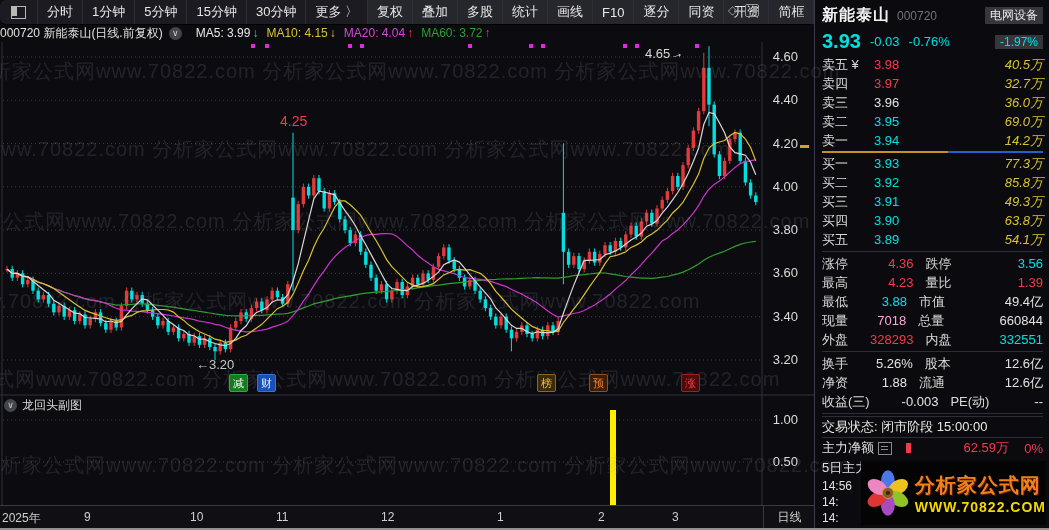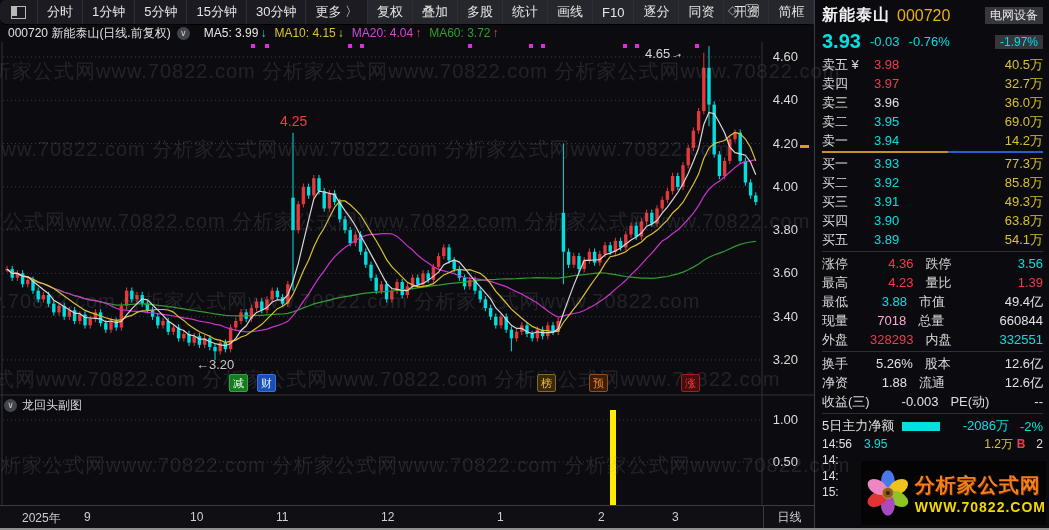--- a/index.html
+++ b/index.html
@@ -8,21 +8,21 @@
   
   .toolbar{position:absolute;left:0;top:0;width:814px;height:24px;background:#1b1b21;
            display:flex;align-items:stretch;border-bottom:1px solid #000;border-radius:6px;}
   .tb-cell{display:flex;align-items:center;padding:0 9px;color:#e6e6e6;font-size:13px;
            border-right:1px solid #2e2e36;white-space:nowrap;cursor:default;}
   .tb-btn{background:#26262d;}
   .win-icon{width:13px;height:11px;border:1px solid #b8b8b8;position:relative;margin:0 2px;}
   .win-icon::after{content:"";position:absolute;left:0;top:0;width:5px;height:9px;background:#b8b8b8;}
   
   .chart-header{position:absolute;left:0;top:24px;width:814px;height:18px;display:flex;
-                align-items:center;font-size:12px;color:#e2e2e2;padding-left:8px;gap:6px;}
+                align-items:center;font-size:12px;color:#e2e2e2;gap:6px;}
   .chev-circle{width:13px;height:13px;border-radius:50%;background:#44444c;color:#cfcfcf;
                font-size:9px;line-height:13px;text-align:center;flex:0 0 auto;}
   .ma-item{display:flex;align-items:center;gap:2px;margin-left:8px;}
   .hdr-icons{position:absolute;left:728px;top:3px;display:flex;gap:8px;color:#9a9a9a;font-size:12px;align-items:center;}
   .panel-glyph{width:12px;height:11px;border:1px solid #9a9a9a;border-radius:2px;position:relative;}
   .panel-glyph::after{content:"";position:absolute;right:1px;top:1px;width:4px;height:7px;background:#9a9a9a;}
   
   #chart-box{position:absolute;left:0;top:42px;width:814px;height:463px;}
   .overlay-note{position:absolute;font-size:13px;white-space:nowrap;z-index:6;}
   .badge{position:absolute;width:17px;height:16px;font-size:11px;line-height:16px;text-align:center;
@@ -33,29 +33,29 @@
   .xaxis{position:absolute;left:0;top:505px;width:814px;height:23px;background:#101014;
          border-top:1px solid #3a3a44;color:#d0d0d0;font-size:12px;}
   .xlab{position:absolute;top:4px;}
   .period-cell{position:absolute;left:763px;top:0;width:51px;height:23px;border-left:1px solid #3a3a44;
                display:flex;align-items:center;justify-content:center;}
   
   .panel{position:absolute;left:814px;top:0;width:235px;height:530px;background:#0b0b0f;
          border-left:1px solid #3c3c46;box-sizing:border-box;padding:3px 6px 0 7px;font-size:13px;color:#e2e2e2;}
   .q-head{display:flex;align-items:center;height:25px;}
   .q-name{font-size:16px;font-weight:bold;color:#f2f2f2;letter-spacing:1px;}
-  .q-code{font-size:16px;color:#eab308;margin-left:7px;}
+  .q-code{font-size:12px;color:#737373;margin-left:7px;}
   .tag-box{margin-left:auto;background:#36363d;padding:0 5px;font-size:12px;color:#e8e8e8;}
   .q-price-row{display:flex;align-items:center;height:27px;}
   .q-last{font-size:20px;font-weight:bold;color:#00e0e0;}
   .q-chg{font-size:13px;color:#00e0e0;margin-left:9px;}
   .lvl-row{display:flex;align-items:center;height:19px;}
   .lvl-label{width:52px;color:#dadada;}
   .lvl-price{width:60px;}
-  .lvl-vol{margin-left:auto;color:#d8c232;}
+  .lvl-vol{margin-left:auto;color:#d8c232;font-style:italic;}
   .ba-sep{height:2px;margin:1px 0;display:flex;}
   .ba-sep .y{width:57%;background:#c89020;}
   .ba-sep .b{width:43%;background:#2560cc;}
   .hr{border-top:1px solid #2e2e36;margin:2px 0;}
   .stat-row{display:flex;align-items:center;height:19px;}
   .stat-l{color:#dadada;}
   .stat-v1{margin-left:auto;}
   .stat-l2{width:52px;margin-left:12px;color:#dadada;}
   .stat-v2{margin-left:auto;}
   .status-row{height:20px;line-height:20px;color:#e8e8e8;border-top:1px solid #2e2e36;
@@ -473,21 +473,21 @@
         <rect x="610" y="368" width="6" height="95" fill="#ffec00"></rect>
       </svg>
     </div>
 
   <div class="sub-label">
     <span class="chev-circle">∨</span>
     <span>龙回头副图</span>
   </div>
 
   <div class="xaxis">
-    <span class="xlab" style="left:22px">2025年</span>
+    <span class="xlab" style="left:2px">2025年</span>
     <span id="month-labels"><span class="xlab" style="left: 84px;">9</span><span class="xlab" style="left: 190px;">10</span><span class="xlab" style="left: 276px;">11</span><span class="xlab" style="left: 381px;">12</span><span class="xlab" style="left: 497px;">1</span><span class="xlab" style="left: 598px;">2</span><span class="xlab" style="left: 672px;">3</span></span>
     <div class="period-cell">
       <span>日线</span>
     </div>
   </div>
 
   <div class="panel">
     <div class="q-head">
       <span class="q-name">新能泰山</span>
       <span class="q-code">000720</span>
@@ -603,20 +603,28 @@
           <span class="stat-v2" style="color: rgb(226, 226, 226);">12.6亿</span>
         </div>
         <div class="stat-row">
           <span class="stat-l">收益(三)</span>
           <span class="stat-v1" style="color: rgb(226, 226, 226);">-0.003</span>
           <span class="stat-l2">PE(动)</span>
           <span class="stat-v2" style="color: rgb(226, 226, 226);">--</span>
         </div>
         <div class="hr"></div>
       </div>
+    <div class="status-row">交易状态: 闭市阶段 15:00:00</div>
+    <div class="flow-row">
+      <span>主力净额</span>
+      <span class="flow-icon"></span>
+      <span style="width:5px;height:10px;background:#f23b4b;margin-left:14px"></span>
+      <span style="margin-left:auto;color:#f23b4b">62.59万</span>
+      <span style="width:34px;text-align:right;color:#f23b4b">0%</span>
+    </div>
     <div class="flow-row">
       <span>5日主力净额</span>
       <span style="width:38px;height:9px;background:#00e0e0;margin-left:8px"></span>
       <span style="margin-left:auto;color:#00e0e0">-2086万</span>
       <span style="width:34px;text-align:right;color:#00e0e0">-2%</span>
     </div>
     <div id="tick-rows">
         <div class="tick-row">
           <span class="tick-time">14:56</span>
           <span class="tick-price" style="color: rgb(0, 224, 224);">3.95</span>

